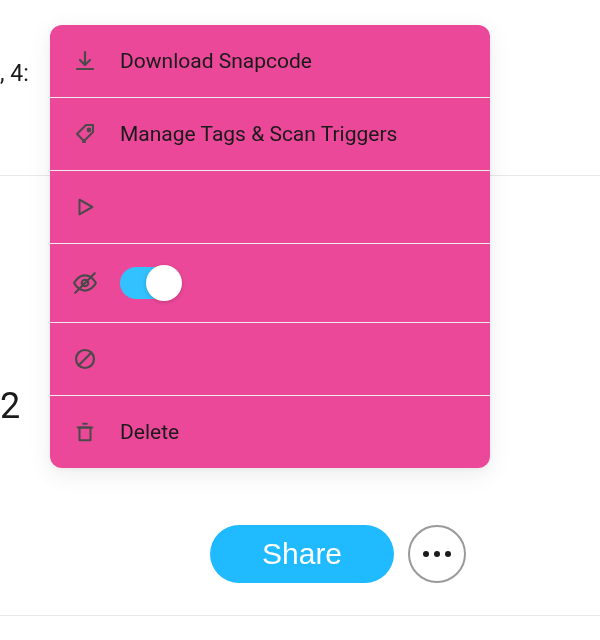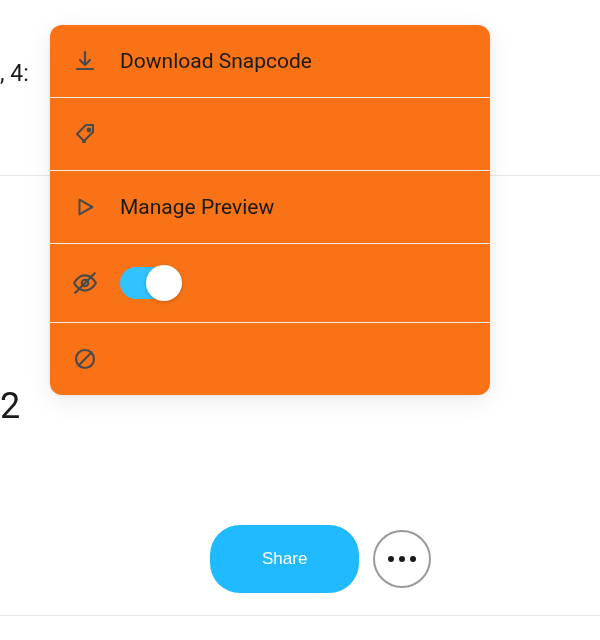--- a/index.html
+++ b/index.html
@@ -51,21 +51,21 @@
     border-radius: 12px;
     box-shadow: 0 6px 24px rgba(0,0,0,0.08), 0 1px 4px rgba(0,0,0,0.05);
     overflow: hidden;
   }
   .menu-item {
     display: flex;
     align-items: center;
     padding: 23px 22px;
     border-bottom: 1px solid #eeeeee;
     cursor: pointer;
-    background: #f97316;
+    background: #ec4899;
   }
   .menu-item:last-child { border-bottom: none; }
   .menu-item .icon {
     width: 26px;
     height: 26px;
     display: flex;
     align-items: center;
     justify-content: center;
     margin-right: 22px;
     color: #4a4a4a;
@@ -116,22 +116,22 @@
     display: flex;
     align-items: center;
     gap: 14px;
   }
   .share-btn {
     background: #1fbaff;
     color: #fff;
     border: none;
     border-radius: 30px;
     padding: 0 52px;
-    height: 68px;
-    font-size: 17px;
+    height: 58px;
+    font-size: 30px;
     font-weight: 400;
     cursor: pointer;
     display: flex;
     align-items: center;
     justify-content: center;
   }
   .more-btn {
     width: 58px;
     height: 58px;
     border-radius: 50%;
@@ -170,29 +170,29 @@
     <span class="label">Download Snapcode</span>
   </div>
 
   <div class="menu-item">
     <span class="icon">
       <svg width="24" height="24" viewBox="0 0 24 24" fill="none" stroke="currentColor" stroke-width="2" stroke-linecap="round" stroke-linejoin="round">
           <path d="M20 12l-8 8-9-9V4h7l10 10z" transform="rotate(90 12 12)"></path>
           <circle cx="16" cy="8" r="1.4" fill="currentColor"></circle>
         </svg>
     </span>
+    <span class="label">Manage Tags &amp; Scan Triggers</span>
   </div>
 
   <div class="menu-item">
     <span class="icon">
       <svg width="22" height="22" viewBox="0 0 24 24" fill="none" stroke="currentColor" stroke-width="2.2" stroke-linecap="round" stroke-linejoin="round">
           <polygon points="6 4 20 12 6 20 6 4"></polygon>
         </svg>
     </span>
-    <span class="label">Manage Preview</span>
   </div>
 
   <div class="menu-item">
     <span class="icon">
       <svg width="26" height="26" viewBox="0 0 24 24" fill="none" stroke="currentColor" stroke-width="2" stroke-linecap="round" stroke-linejoin="round">
           <path d="M2 12s3.5-7 10-7 10 7 10 7-3.5 7-10 7S2 12 2 12z"></path>
           <circle cx="12" cy="12" r="3"></circle>
           <line x1="3" y1="21" x2="21" y2="3"></line>
         </svg>
     </span>
@@ -203,20 +203,30 @@
 
   <div class="menu-item">
     <span class="icon">
       <svg width="24" height="24" viewBox="0 0 24 24" fill="none" stroke="currentColor" stroke-width="2.2" stroke-linecap="round" stroke-linejoin="round">
           <circle cx="12" cy="12" r="9"></circle>
           <line x1="6" y1="18" x2="18" y2="6"></line>
         </svg>
     </span>
   </div>
 
+  <div class="menu-item">
+    <span class="icon">
+      <svg width="22" height="24" viewBox="0 0 24 24" fill="none" stroke="currentColor" stroke-width="2.2" stroke-linecap="round" stroke-linejoin="round">
+          <rect x="6" y="7" width="12" height="14"></rect>
+          <line x1="4" y1="7" x2="20" y2="7"></line>
+          <line x1="10" y1="3" x2="14" y2="3"></line>
+        </svg>
+    </span>
+    <span class="label">Delete</span>
+  </div>
 
 </div>
 
 <div class="bottom-actions">
   <button class="share-btn">Share</button>
   <button class="more-btn">
     <span class="dot"></span>
     <span class="dot"></span>
     <span class="dot"></span>
   </button>

